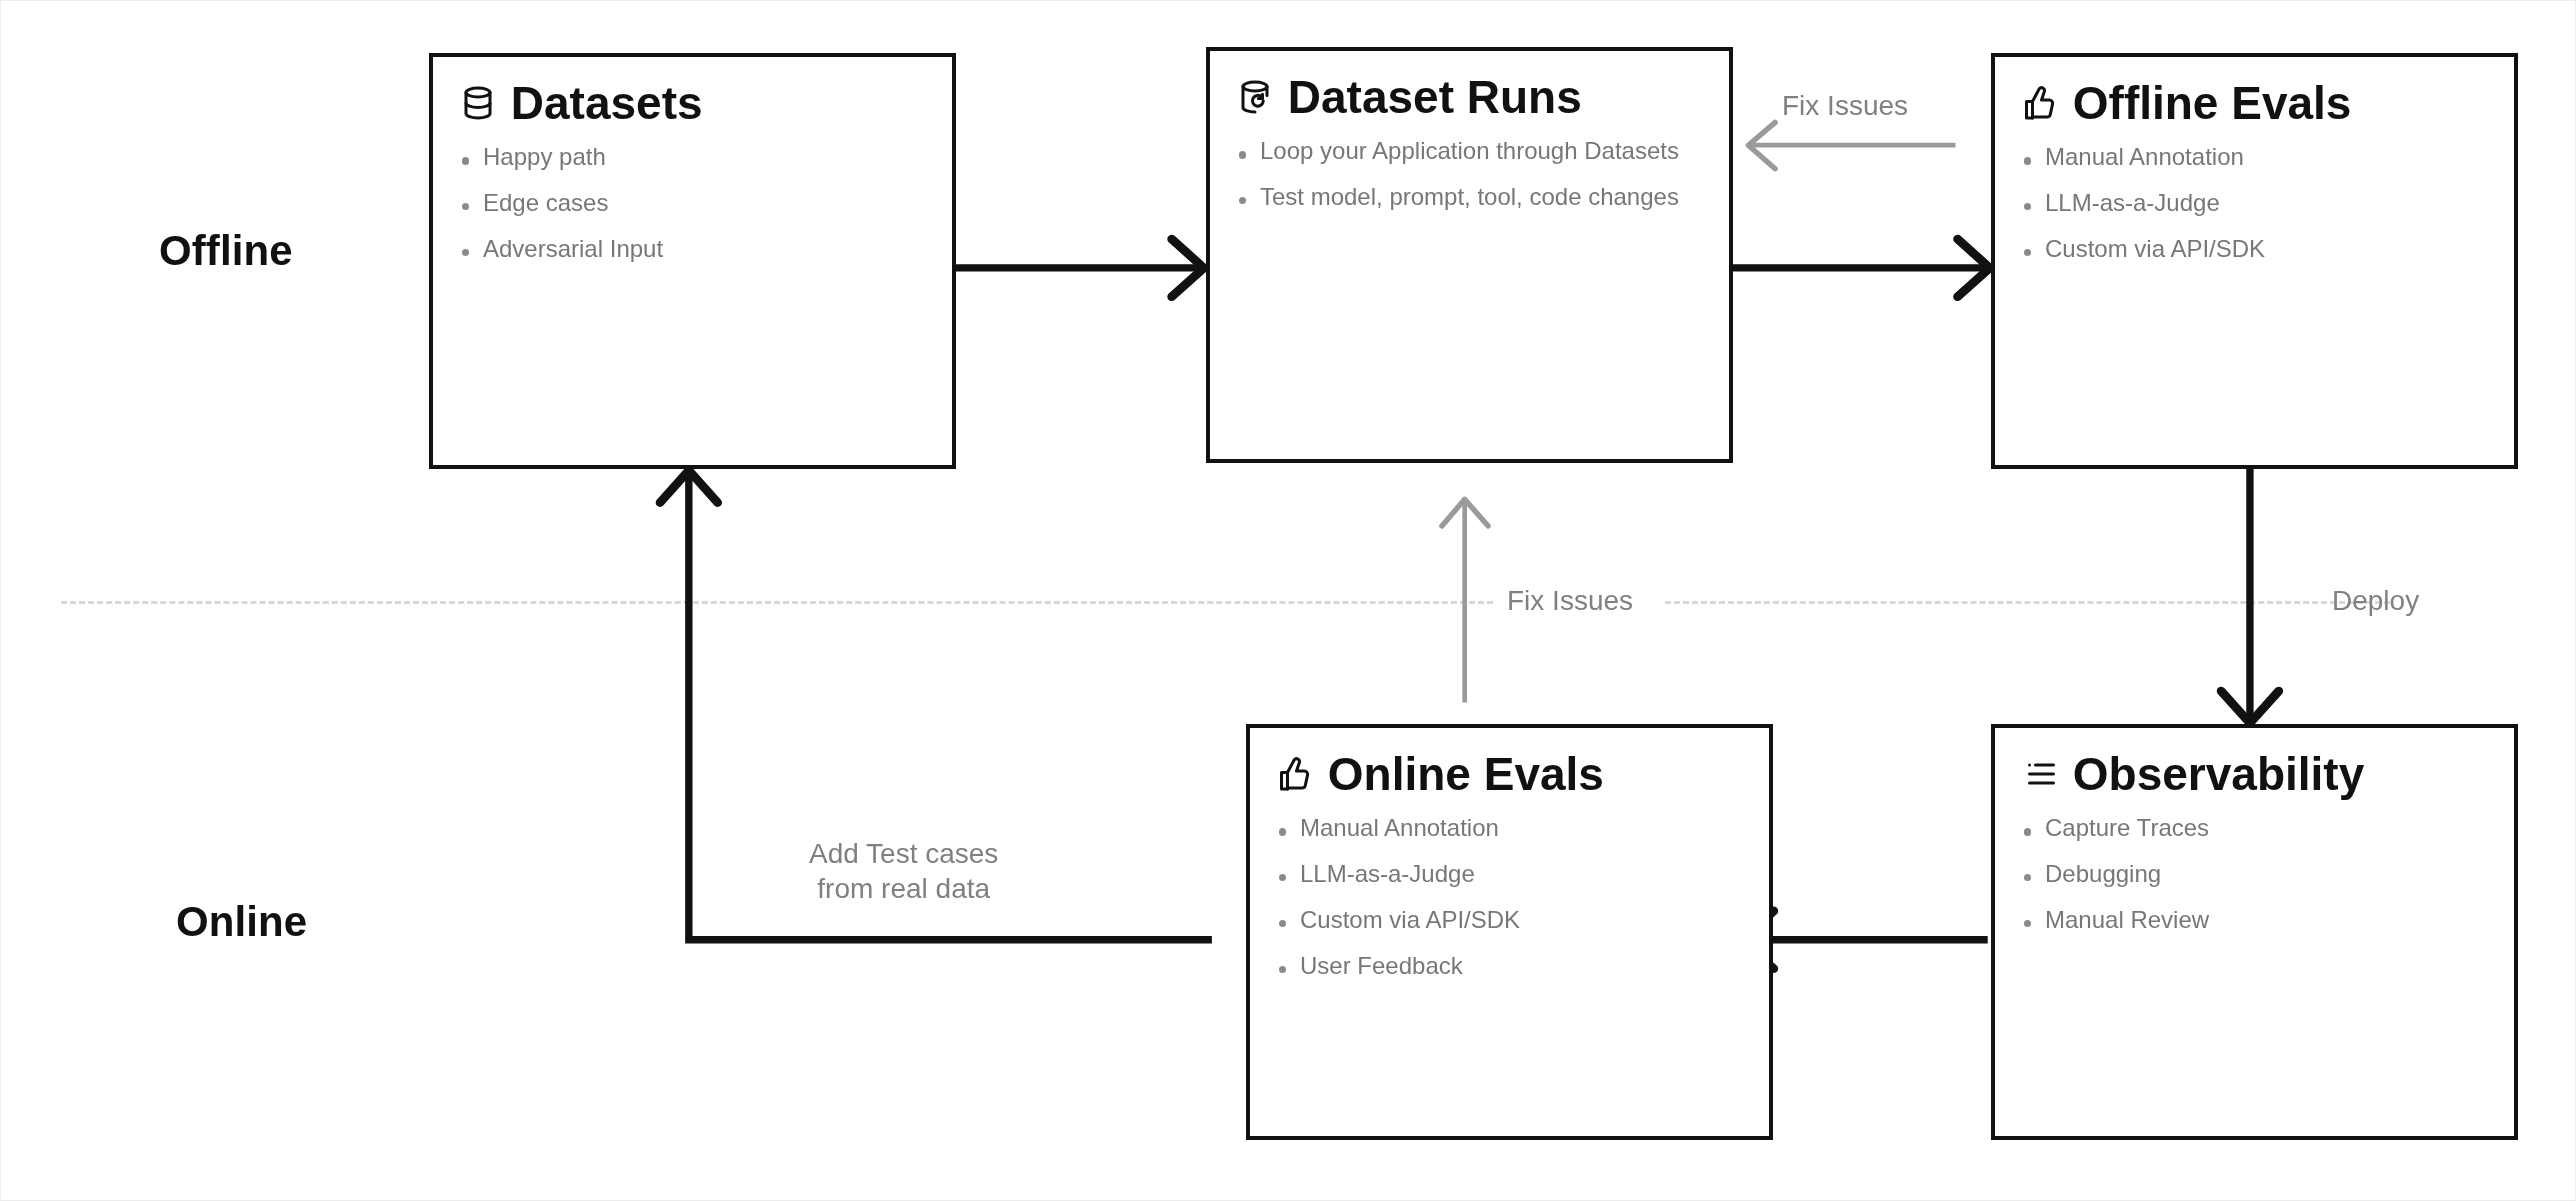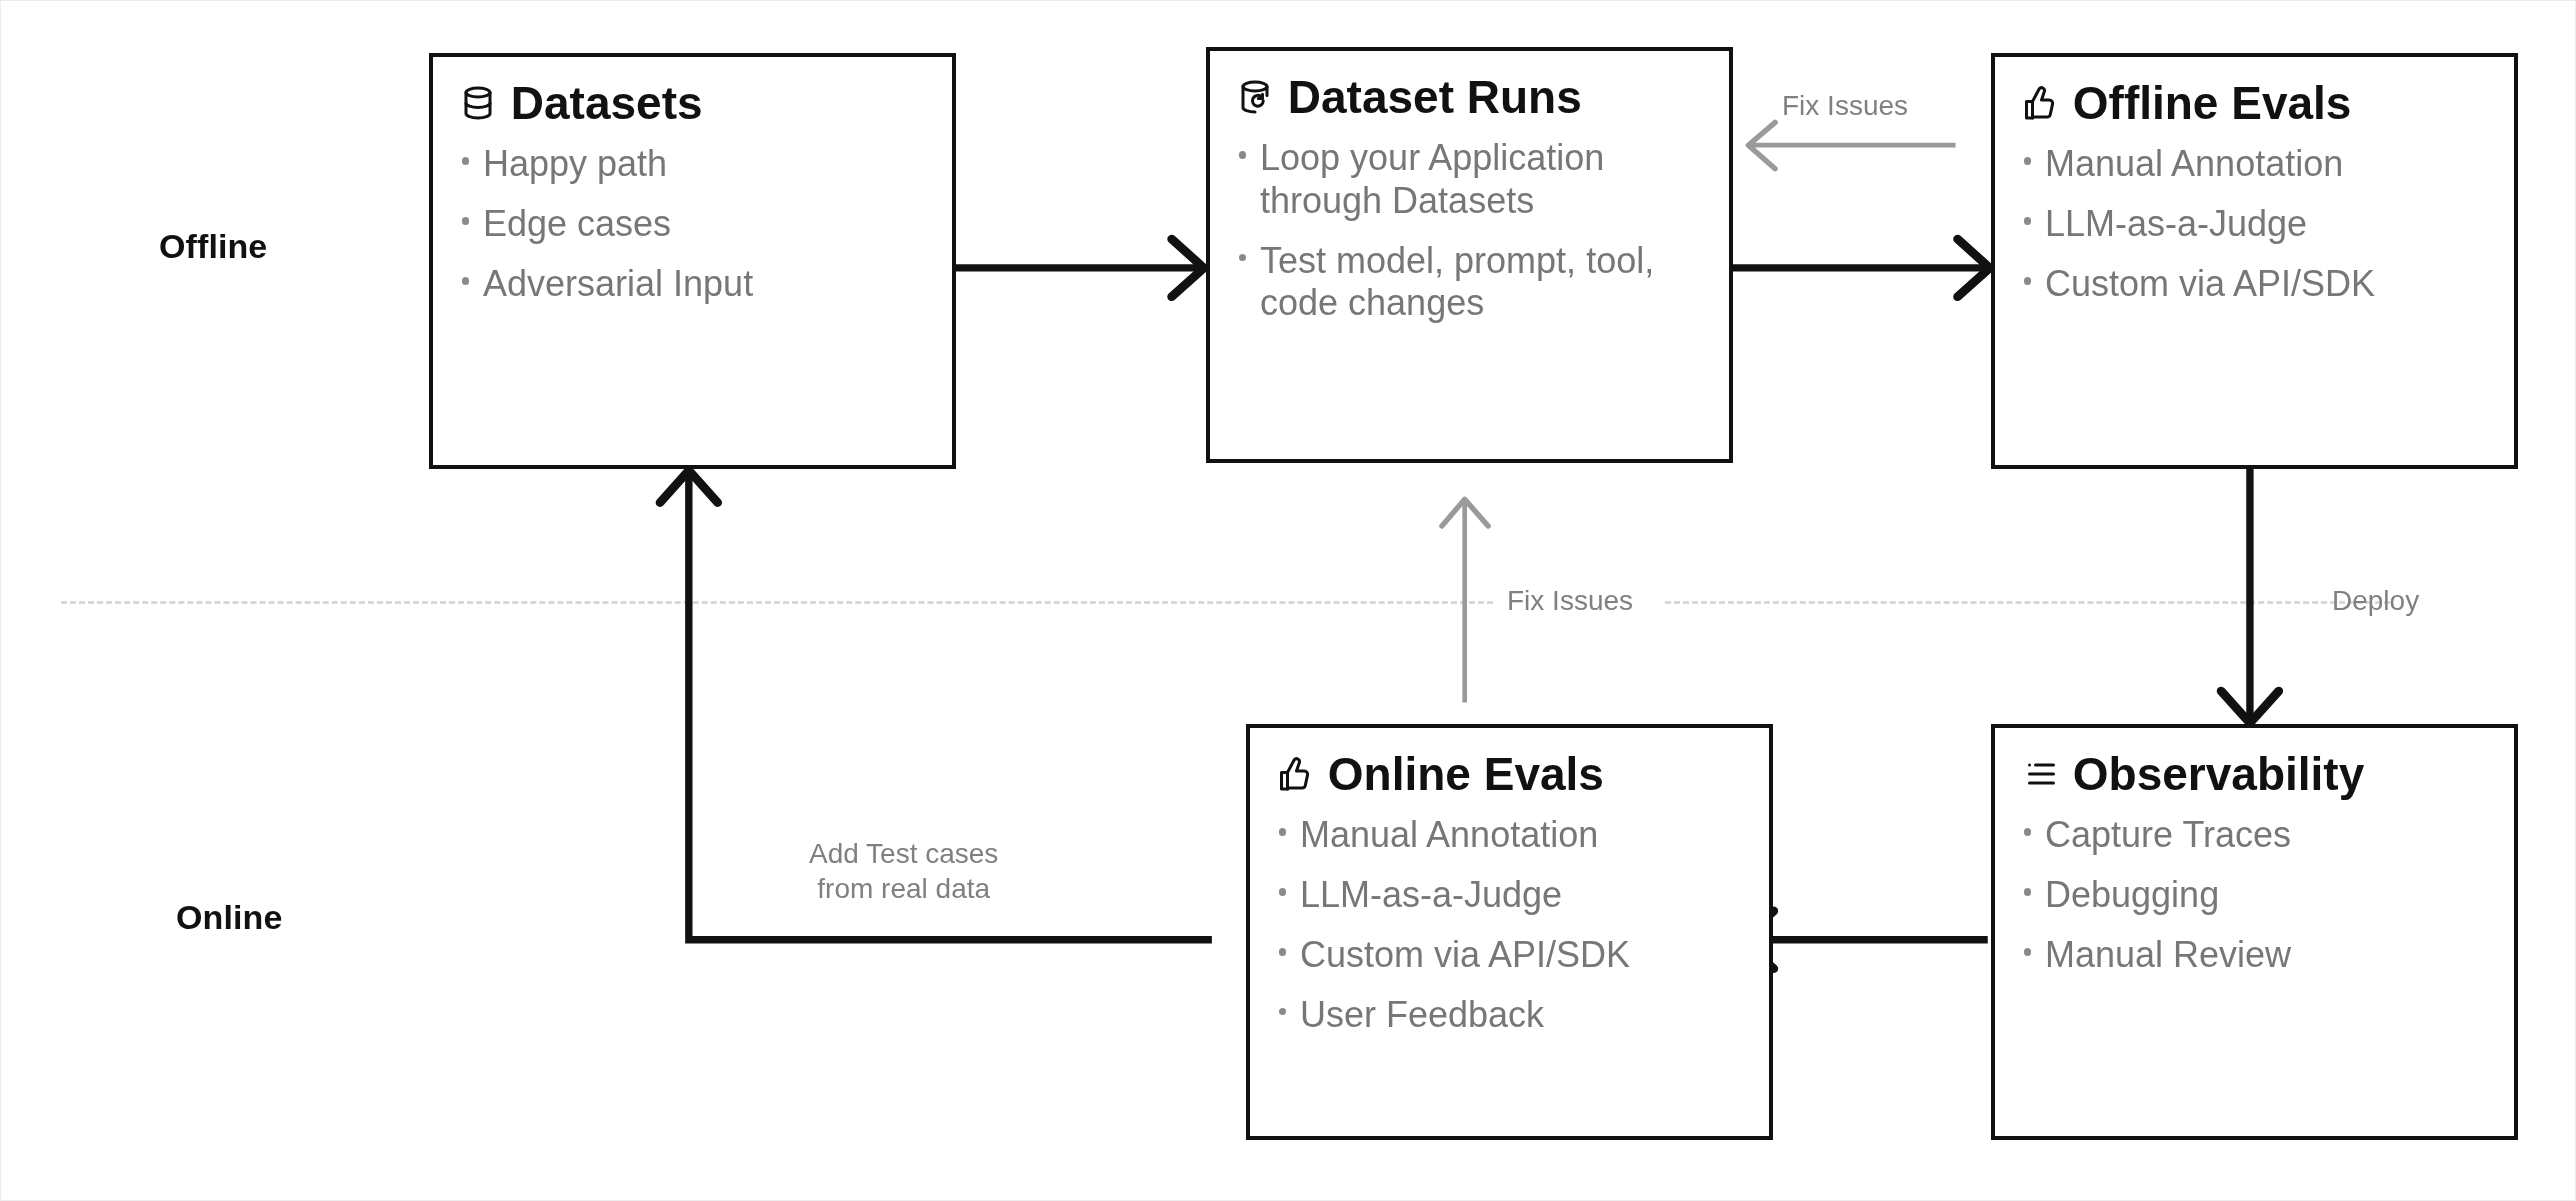--- a/index.html
+++ b/index.html
@@ -15,21 +15,21 @@
     width: 2576px;
     height: 1201px;
     background: #ffffff;
     border: 1.3px solid #ececec;
     box-sizing: border-box;
     overflow: hidden;
   }
   
   .section-label {
     position: absolute;
-    font-size: 34px;
+    font-size: 42px;
     font-weight: bold;
     color: #111111;
     letter-spacing: 0.1px;
     white-space: nowrap;
   }
   #label-offline { left: 158px; top: 226px; }
   #label-online  { left: 175px; top: 897px; }
 
   
   .node {
@@ -58,21 +58,21 @@
     line-height: 1;
     white-space: nowrap;
   }
   .node-list {
     margin: 17.4px 0 0 0;
     padding: 0 20px 0 50px;
     list-style: none;
   }
   .node-list li {
     position: relative;
-    font-size: 36px;
+    font-size: 24px;
     line-height: 1.18;
     color: #777777;
     margin-bottom: 17.4px;
   }
   .node-list li::before {
     content: "";
     position: absolute;
     left: -21.5px;
     top: 14px;
     width: 7.4px;

